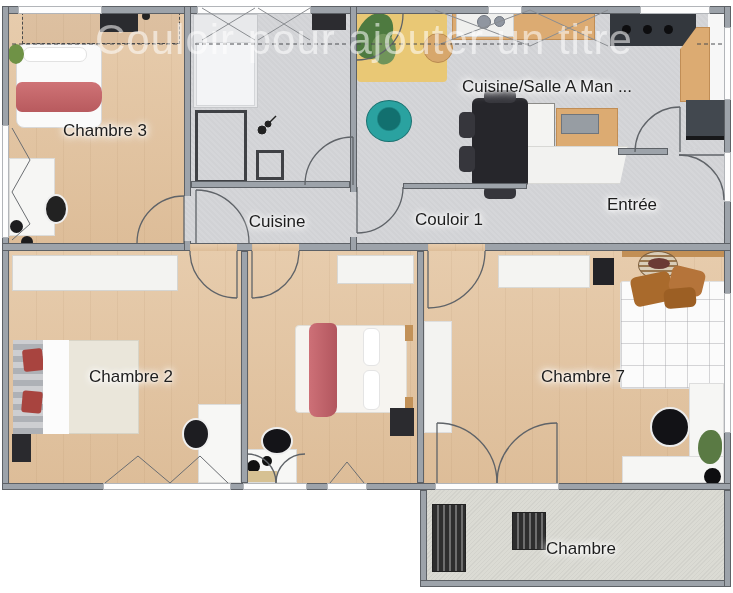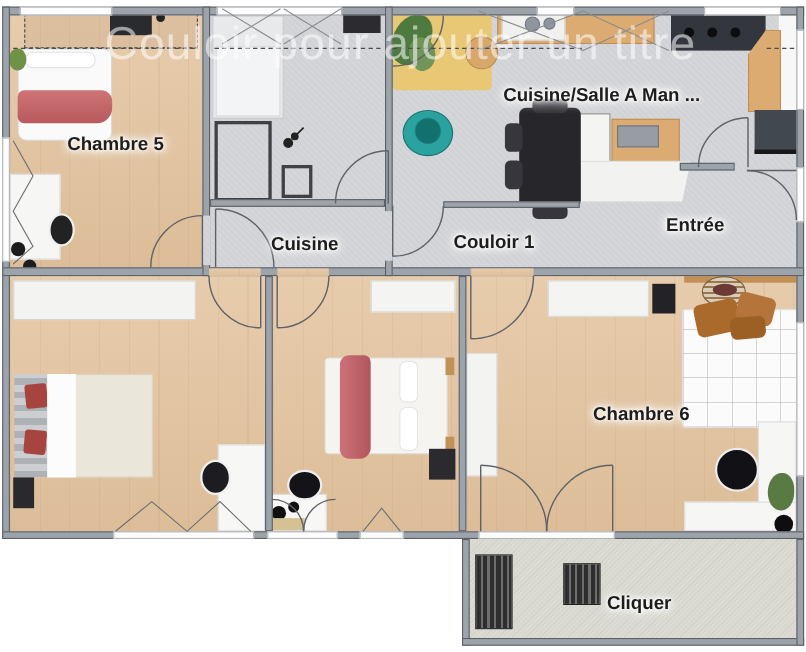--- a/index.html
+++ b/index.html
@@ -26,21 +26,21 @@
   }
   .wall { z-index: 20; background: #9da3aa; border: 1px solid #5d6166; }
   .gap  { z-index: 21; }
   .win  { z-index: 22; background: #fdfdfd; border: 1px solid #b2b5b9; }
   .furn { z-index: 10; }
   svg.overlay { position: absolute; left: 0; top: 0; z-index: 30; pointer-events: none; }
 
   .room-label {
     position: absolute; z-index: 40;
     transform: translate(-50%, -50%);
-    font-size: 17px; font-weight: bold; color: #1d1d1d; white-space: nowrap;
+    font-size: 17px; font-weight: normal; color: #1d1d1d; white-space: nowrap;
     text-shadow: 0 0 3px #fff, 0 0 6px #fff, 0 0 10px #fff, 0 1px 12px rgba(255,255,255,0.95);
   }
   .watermark {
     position: absolute; z-index: 50; left: 95px; top: 16px;
     font-size: 42px; font-weight: normal; letter-spacing: 1px;
     color: rgba(255,255,255,0.55); white-space: nowrap;
   }
   .r50 { border-radius: 50%; }
 </style>
 </head>
@@ -222,23 +222,24 @@
       <path d="M357 44 L530 44"></path>
         <path d="M697 44 L722 44"></path>
     </g>
     <g fill="#222" stroke="#222">
       <circle cx="262" cy="130" r="4"></circle>
         <circle cx="268" cy="124" r="3"></circle>
       <line x1="268" y1="124" x2="276" y2="116" stroke-width="1.5"></line>
     </g>
   </svg>
 
-  <div class="room-label" style="left:105px;top:131px;">Chambre 5</div>
+  <div class="room-label" style="left:105px;top:131px;">Chambre 3</div>
   <div class="room-label" style="left:277px;top:222px;">Cuisine</div>
   <div class="room-label" style="left:449px;top:220px;">Couloir 1</div>
   <div class="room-label" style="left:547px;top:87px;">Cuisine/Salle A Man ...</div>
   <div class="room-label" style="left:632px;top:205px;">Entrée</div>
-  <div class="room-label" style="left:583px;top:377px;">Chambre 6</div>
-  <div class="room-label" style="left:581px;top:549px;">Cliquer</div>
+  <div class="room-label" style="left:131px;top:377px;">Chambre 2</div>
+  <div class="room-label" style="left:583px;top:377px;">Chambre 7</div>
+  <div class="room-label" style="left:581px;top:549px;">Chambre</div>
 
   <div class="watermark">Couloir pour ajouter un titre</div>
 
 </div>
 
 </body></html>

